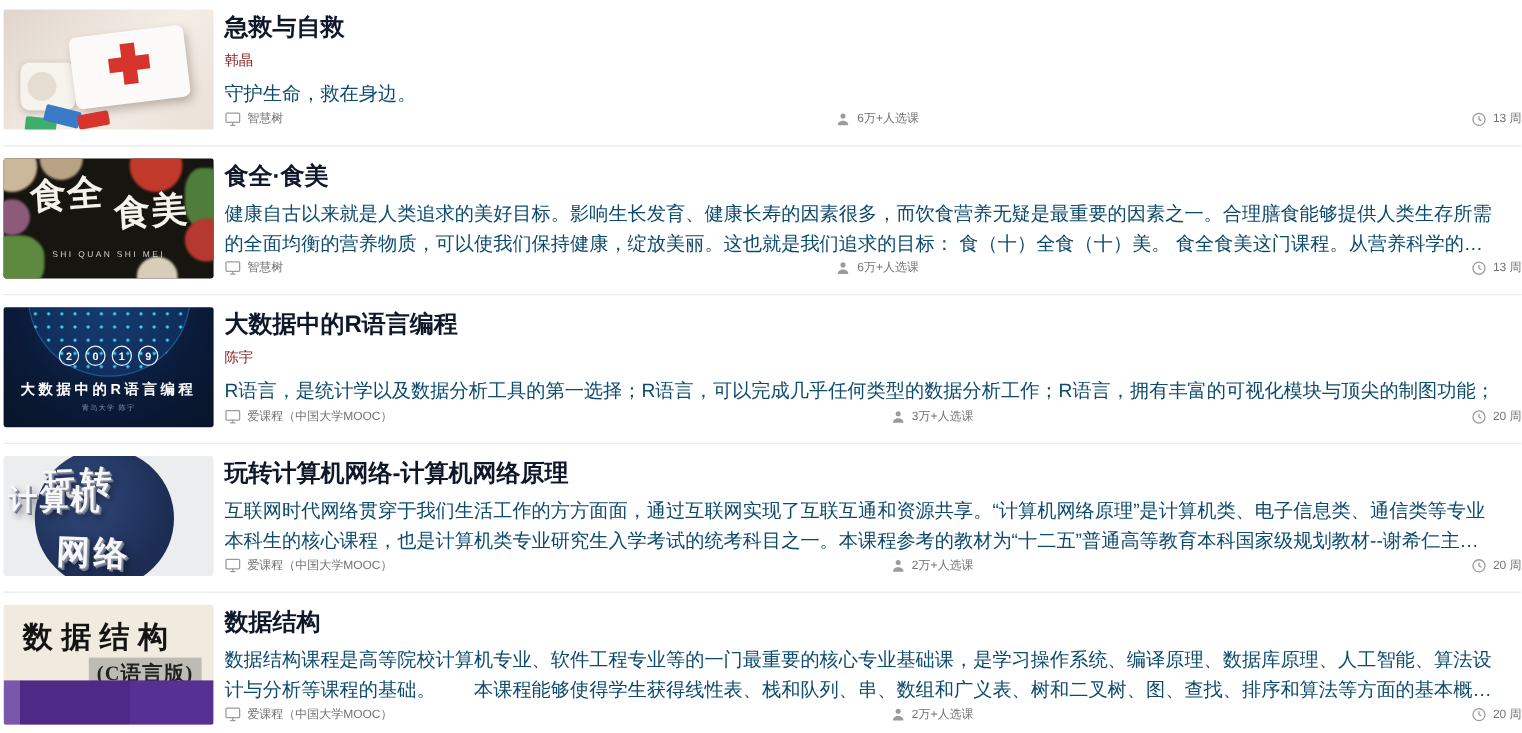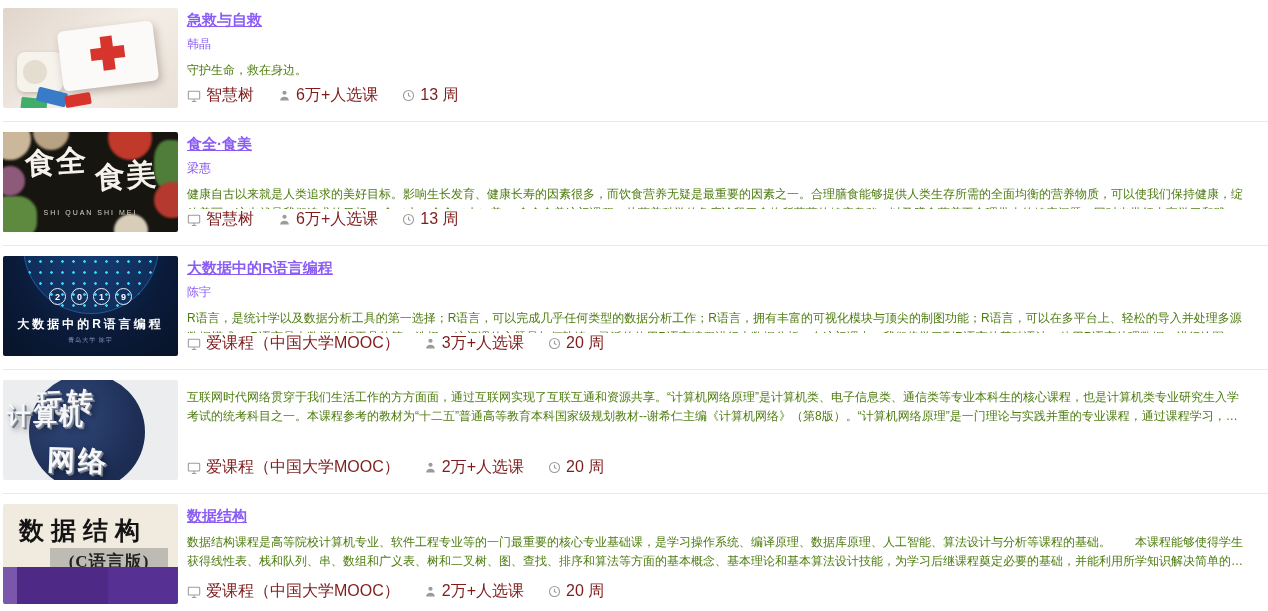--- a/index.html
+++ b/index.html
@@ -3,25 +3,25 @@
 <meta charset="utf-8">
 <style>
   * { box-sizing: border-box; margin: 0; padding: 0; }
   html,body { background:#fff; width:1268px; }
   body { font-family:"Liberation Sans","DejaVu Sans",sans-serif; color:#262626; }
   .course-list { width:1268px; padding:8px 0 0 3px; }
   .course { display:flex; align-items:flex-start; padding:0 0 13px 0; margin-bottom:10px; border-bottom:1px solid #e9e9e9; }
   .course:last-child { border-bottom:none; }
   .thumb { width:175px; height:100px; flex:none; position:relative; overflow:hidden; border-radius:2px; cursor:pointer; }
   .info { flex:1; min-width:0; margin-left:9px; height:100px; display:flex; flex-direction:column; }
-  .title { font-size:15px; font-weight:bold; color:#8b5cf6; line-height:1.2; margin-top:3px; cursor:pointer;text-decoration:underline; }
-  .teacher { font-size:12px; color:#8b5cf6; margin-top:7px; }
-  .desc { font-size:12px; color:#4d7c0f; line-height:1.55; margin-top:8px;
+  .title { font-size:20px; font-weight:bold; color:#0f172a; line-height:1.2; margin-top:3px; cursor:pointer; }
+  .teacher { font-size:12px; color:#7f1d1d; margin-top:7px; }
+  .desc { font-size:16px; color:#0c4a6e; line-height:1.55; margin-top:8px;
           display:-webkit-box; -webkit-line-clamp:2; -webkit-box-orient:vertical; overflow:hidden; padding-right:20px;}
-  .meta { margin-top:auto; display:flex; align-items:center; font-size:16px; color:#7f1d1d; padding-bottom:2px;}
+  .meta { margin-top:auto; display:flex; align-items:center; font-size:10px; color:#737373; padding-bottom:2px;justify-content:space-between;}
   .meta-item { display:flex; align-items:center; }
   .meta-item + .meta-item { margin-left:24px; }
   .meta-item svg { margin-right:5px; display:block; }
 
   
   .thumb-aid { background:linear-gradient(135deg,#e0d5cb 0%,#f4eee7 55%,#e9e0d6 100%); }
   .aid-box { position:absolute; right:22px; top:18px; width:96px; height:60px; background:#fbfaf8;
              border-radius:6px; transform:rotate(-7deg); box-shadow:2px 4px 8px rgba(90,70,60,.35); }
   .aid-cross-v { position:absolute; left:42px; top:10px; width:12px; height:34px; background:#d6342c; }
   .aid-cross-h { position:absolute; left:31px; top:21px; width:34px; height:12px; background:#d6342c; }
@@ -64,21 +64,21 @@
            font-family:"Liberation Sans","DejaVu Sans",sans-serif;
            text-shadow:1px 1px 0 #8a93a6, 2px 2px 0 #6b7488, 4px 4px 6px rgba(0,0,0,.45); }
   .net-w1 { top:2px; left:34px; font-size:26px; transform:rotate(-3deg); letter-spacing:4px;}
   .net-w2 { top:20px; left:4px; font-size:24px; letter-spacing:2px; }
   .net-w3 { top:64px; left:44px; font-size:28px; transform:rotate(2deg); letter-spacing:3px;}
 
   
   .thumb-book { background:#f1ebdf; }
   .book-title { position:absolute; top:10px; left:16px; font-family:"Liberation Serif","DejaVu Serif",serif;
                 font-size:25px; font-weight:bold; color:#141414; letter-spacing:7px; }
-  .book-band { position:absolute; top:44px; right:10px; width:118px; height:27px;
+  .book-band { position:absolute; top:44px; right:10px; width:94px; height:27px;
                background:rgba(140,140,140,.5); display:flex; align-items:center; justify-content:center; }
   .book-sub { font-family:"Liberation Serif","DejaVu Serif",serif; font-size:17px; font-weight:bold; color:#222; letter-spacing:1px;}
   .book-purple { position:absolute; left:0; bottom:0; width:100%; height:37px;
                  background:linear-gradient(90deg,#7a57ab 0 14px,#4e2a86 14px 60%,#563092 60%); }
 </style>
 </head>
 <body>
 
 <main class="course-list">
 
@@ -133,21 +133,20 @@
       <div class="veg" style="left:-8px;top:34px;width:30px;height:30px;background:#8e5a7a;"></div>
       <div class="veg" style="right:-12px;bottom:14px;width:36px;height:36px;background:#b5392e;"></div>
       <div class="veg" style="right:30px;bottom:-14px;width:34px;height:32px;background:#d8cdb8;"></div>
       <div class="food-big">
         <span class="b1">食全</span><span class="b2">食美</span>
       </div>
       <div class="food-cap">SHI QUAN SHI MEI</div>
     </div>
     <div class="info">
       <h3 class="title">食全·食美</h3>
-      <div class="teacher">梁惠</div>
       <p class="desc">健康自古以来就是人类追求的美好目标。影响生长发育、健康长寿的因素很多，而饮食营养无疑是最重要的因素之一。合理膳食能够提供人类生存所需的全面均衡的营养物质，可以使我们保持健康，绽放美丽。这也就是我们追求的目标： 食（十）全食（十）美。 食全食美这门课程。从营养科学的角度诠释了食物所蕴藏的健康奥秘，以及膳食营养不合理带来的健康问题。同时也带领大家学习和践行《中国居民膳食指南》，以提高我们的健康素养。希望我们携手共进，铸就我们...</p>
       <div class="meta">
         <span class="meta-item">
           <svg width="14" height="14" viewBox="0 0 16 16" fill="none" stroke="#9b9b9b" stroke-width="1.2">
               <rect x="1.5" y="2.5" width="13" height="9" rx="1"></rect>
               <path d="M5.5 14.2h5M8 11.5v2.7"></path>
             </svg>
           <span>智慧树</span>
         </span>
         <span class="meta-item">
@@ -211,20 +210,21 @@
   </article>
 
   <article class="course">
     <div class="thumb thumb-net">
       <div class="net-circle"></div>
       <div class="net-w net-w1">玩转</div>
       <div class="net-w net-w2">计算机</div>
       <div class="net-w net-w3">网络</div>
     </div>
     <div class="info">
+      <h3 class="title">玩转计算机网络-计算机网络原理</h3>
       <p class="desc">互联网时代网络贯穿于我们生活工作的方方面面，通过互联网实现了互联互通和资源共享。“计算机网络原理”是计算机类、电子信息类、通信类等专业本科生的核心课程，也是计算机类专业研究生入学考试的统考科目之一。本课程参考的教材为“十二五”普通高等教育本科国家级规划教材--谢希仁主编《计算机网络》（第8版）。“计算机网络原理”是一门理论与实践并重的专业课程，通过课程学习，可以掌握计算机网络工作原理、典型网络协议和网络互联网设备工作原理，更好地理...</p>
       <div class="meta">
         <span class="meta-item">
           <svg width="14" height="14" viewBox="0 0 16 16" fill="none" stroke="#9b9b9b" stroke-width="1.2">
               <rect x="1.5" y="2.5" width="13" height="9" rx="1"></rect>
               <path d="M5.5 14.2h5M8 11.5v2.7"></path>
             </svg>
           <span>爱课程（中国大学MOOC）</span>
         </span>
         <span class="meta-item">

